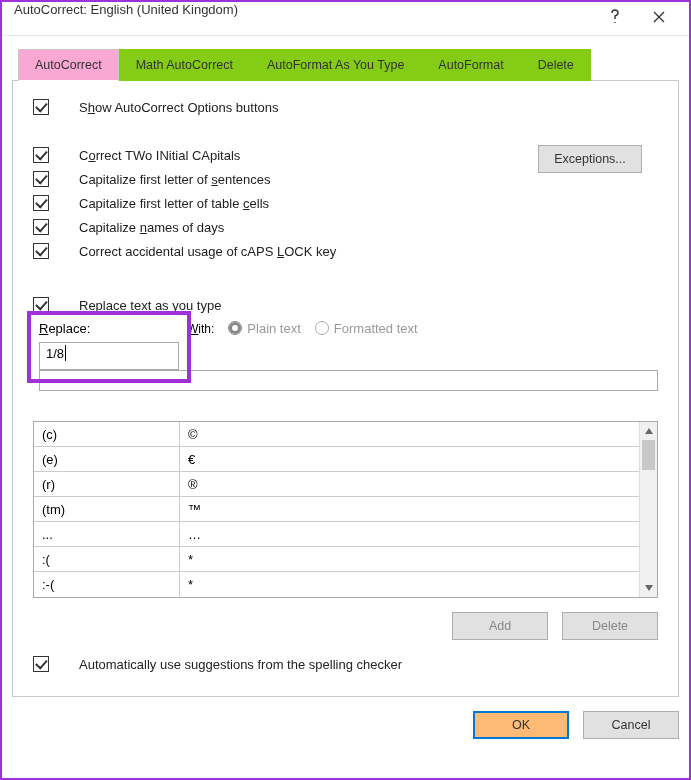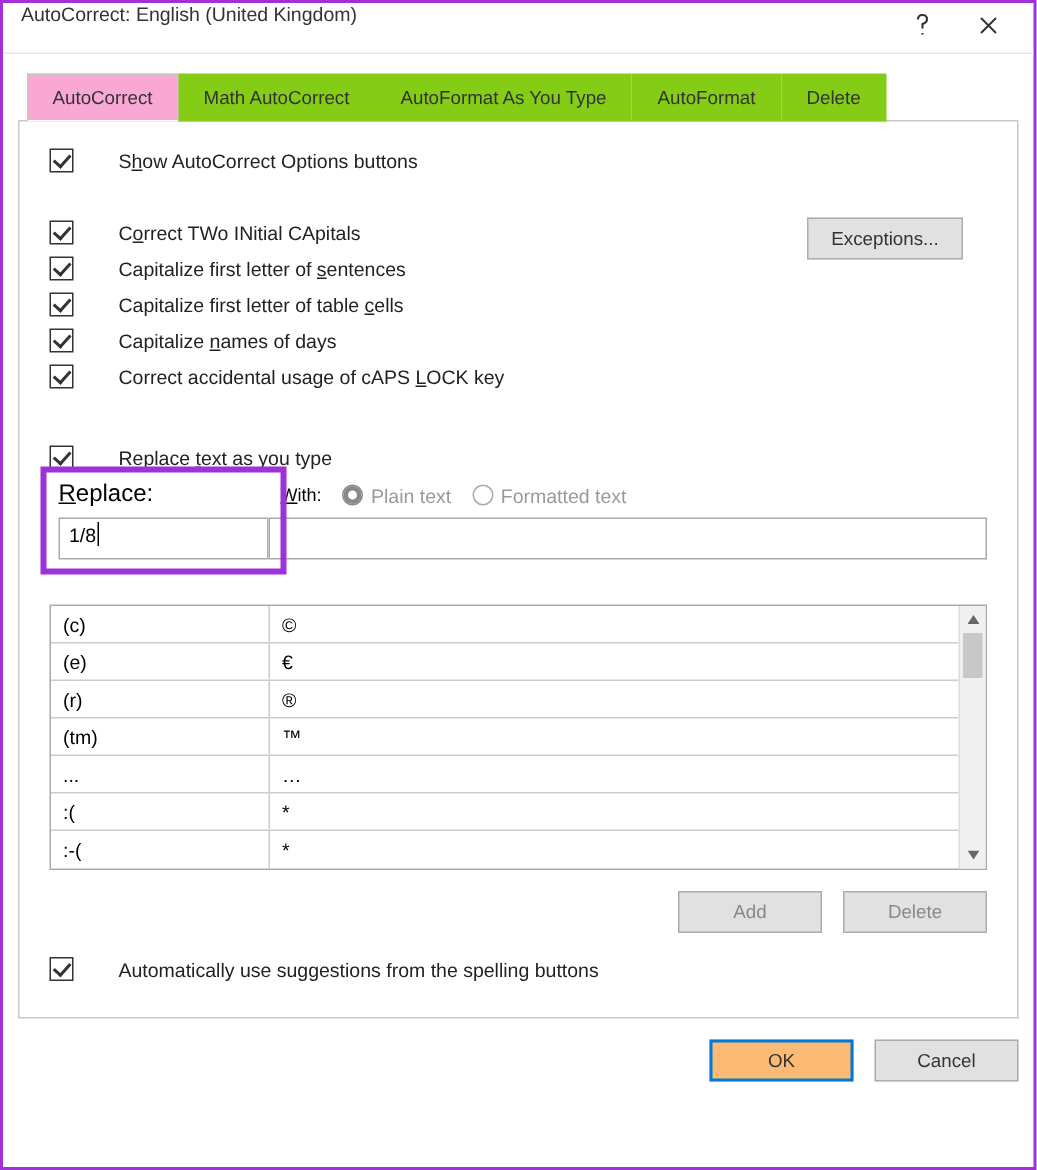--- a/index.html
+++ b/index.html
@@ -87,30 +87,30 @@
       position: relative;
       margin-top: 4px;
     }
     .field-labels {
       display: flex;
       gap: 8px;
       align-items: center;
       margin-bottom: 6px;
       padding-left: 6px;
     }
-    .field-label { width: 140px; font-size: 16px; }
+    .field-label { width: 140px; font-size: 13px; }
     .with-row { display: flex; align-items: center; gap: 14px; flex: 1; }
     .radio {
       width: 14px; height: 14px; border-radius: 50%;
       border: 1px solid #aaa; display:inline-block;
       margin-right: 5px; vertical-align: -2px;
     }
     .radio.sel { border-color:#888; box-shadow: inset 0 0 0 3px #888; }
     .radiolabel { color:#999; font-size: 13px; }
-    .inputs-row { display: flex; gap: 0px; padding-left: 6px; }
+    .inputs-row { display: flex; gap: 0px; padding-left: 6px; flex-direction: column; }
     .text-input {
       height: 28px;
       border: 1px solid #aaa;
       background: #fff;
       padding: 2px 6px;
       font-size: 13px;
       font-family: inherit;
     }
     .text-input.replace { width: 140px; }
     .text-input.with { flex: 1; }
@@ -305,21 +305,21 @@
 
       <div class="btn-row">
         <div class="btn disabled">Add</div>
         <div class="btn disabled">Delete</div>
       </div>
     </div>
 
     <div style="height:16px;"></div>
     <div class="row">
       <span class="checkbox checked"></span>
-      <span class="cblabel">Automatically use suggestions from the spelling buttons</span>
+      <span class="cblabel">Automatically use suggestions from the spelling checker</span>
     </div>
   </div>
 </div>
 
 <div class="footer">
   <div class="btn primary">OK</div>
   <div class="btn">Cancel</div>
 </div>
 
 </body></html>

